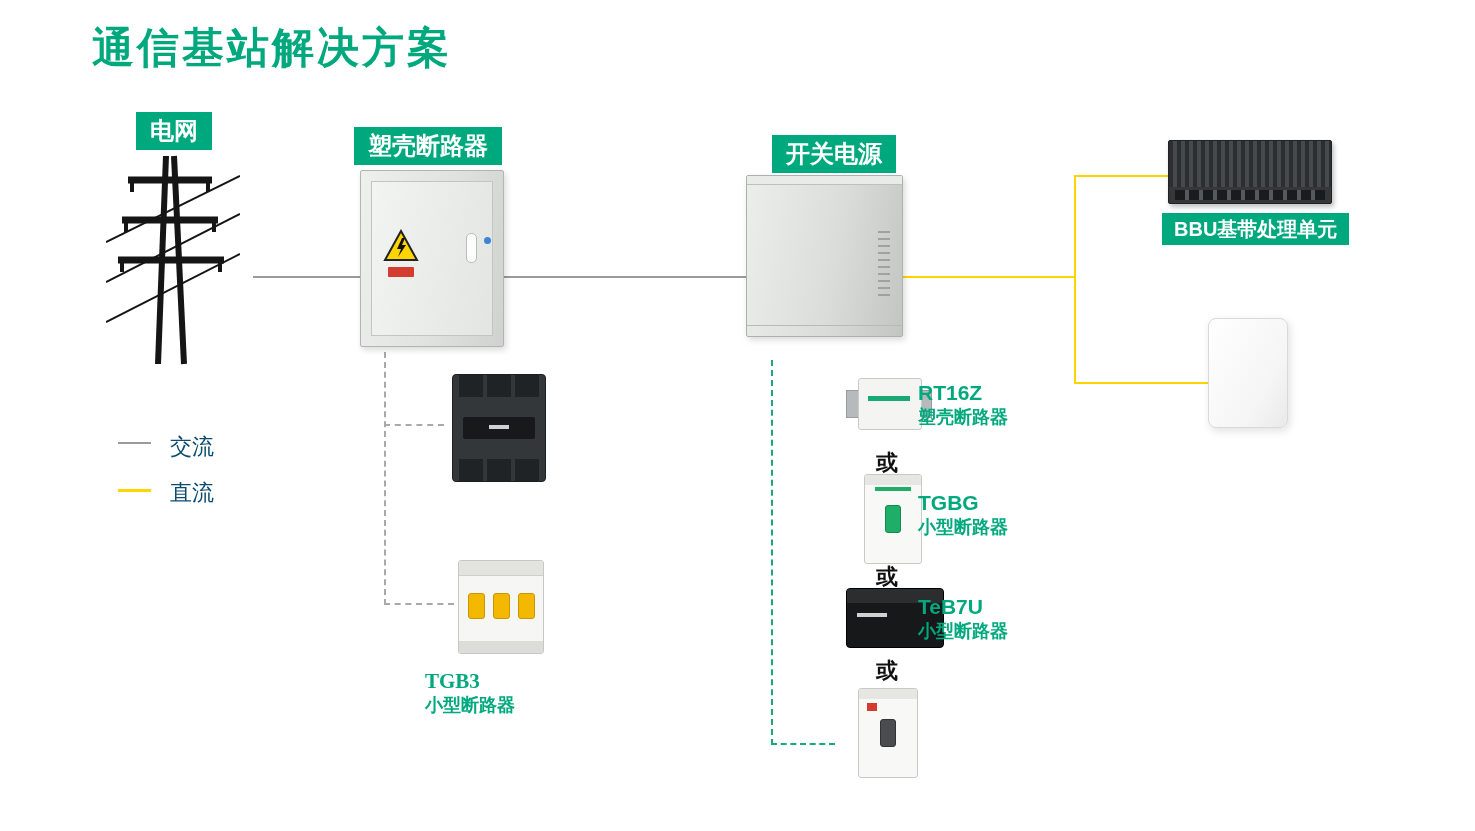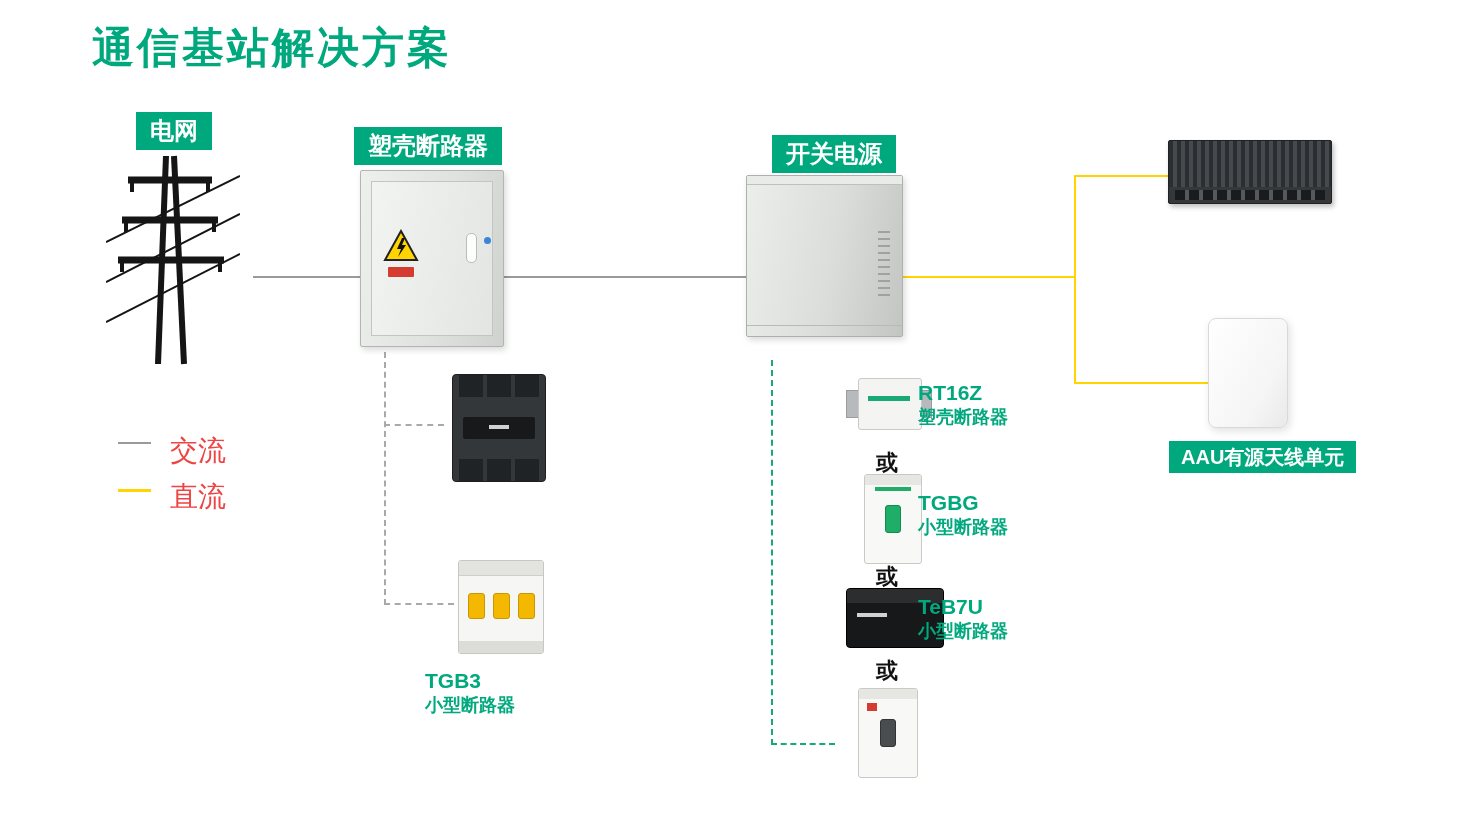--- a/index.html
+++ b/index.html
@@ -19,21 +19,21 @@
   .chip.med{font-size:20px;padding:6px 12px;}
   
   .hline{height:2px;background:#9a9a9a;z-index:0;}
   .hline.dc, .vline.dc{background:#FFD400;}
   .vline{width:2px;background:#9a9a9a;z-index:0;}
   .dash-v{border-left:2px dashed #a9a9a9;width:0;z-index:0;}
   .dash-h{border-top:2px dashed #a9a9a9;height:0;z-index:0;}
   .dash-v.green{border-left-color:#17A87B;}
   .dash-h.green{border-top-color:#17A87B;}
   
-  .legend-text{font-size:28px;color:#ef4444;}
+  .legend-text{font-size:22px;color:#0c4a6e;}
   
   .plabel{width:150px;z-index:2;}
   .pname{font-size:21px;font-weight:800;color:#00A87E;line-height:1.25;}
   .pdesc{font-size:18px;font-weight:700;color:#00A87E;line-height:1.3;}
   .or{width:34px;text-align:center;font-size:22px;font-weight:700;color:#111;z-index:2;}
   
   .img{z-index:1;}
   .acbox{
     width:142px;height:175px;background:linear-gradient(100deg,#eef0ee 0%,#dfe2df 55%,#cfd2cf 100%);
     border:1px solid #b2b5b2;border-radius:2px;box-shadow:2px 3px 6px rgba(0,0,0,.15);
@@ -125,21 +125,21 @@
   <div class="abs dash-v" style="left:384px;top:352px;height:253px;"></div>
   <div class="abs dash-h" style="left:384px;top:424px;width:60px;"></div>
   <div class="abs dash-h" style="left:384px;top:603px;width:70px;"></div>
 
   <div class="abs dash-v green" style="left:771px;top:360px;height:385px;"></div>
   <div class="abs dash-h green" style="left:771px;top:743px;width:64px;"></div>
 
   <div class="abs chip big" style="left:136px;top:112px;">电网</div>
   <div class="abs chip big" style="left:354px;top:127px;">塑壳断路器</div>
   <div class="abs chip big" style="left:764px;top:135px;margin-left:8px;">开关电源</div>
-  <div class="abs chip med" style="left:1169px;top:441px;">AAU有源天线单元</div>
+  <div class="abs chip med" style="left:1162px;top:213px;">BBU基带处理单元</div>
 
   <svg class="abs img" style="left:106px;top:150px;" width="134" height="222" viewBox="0 0 134 222">
     <line x1="60" y1="6" x2="52" y2="214" stroke="#151515" stroke-width="6"></line>
     <line x1="68" y1="6" x2="78" y2="214" stroke="#151515" stroke-width="6"></line>
     <line x1="22" y1="30" x2="106" y2="30" stroke="#151515" stroke-width="7"></line>
     <line x1="16" y1="70" x2="112" y2="70" stroke="#151515" stroke-width="7"></line>
     <line x1="12" y1="110" x2="118" y2="110" stroke="#151515" stroke-width="7"></line>
     <line x1="26" y1="30" x2="26" y2="42" stroke="#151515" stroke-width="4"></line>
     <line x1="102" y1="30" x2="102" y2="42" stroke="#151515" stroke-width="4"></line>
     <line x1="20" y1="70" x2="20" y2="82" stroke="#151515" stroke-width="4"></line>
@@ -193,21 +193,21 @@
     <div class="mark"></div>
   </div>
 
   <div class="abs img tgb3" style="left:458px;top:560px;">
     <div class="cap"></div>
     <div class="tog" style="left:9px;"></div>
     <div class="tog" style="left:34px;"></div>
     <div class="tog" style="left:59px;"></div>
     <div class="base"></div>
   </div>
-  <div class="abs plabel" style="left:425px;top:668px;">
+  <div class="abs plabel" style="left:425px;top:668px;font-family:Liberation Serif, serif;">
     <div class="pname">TGB3</div>
     <div class="pdesc">小型断路器</div>
   </div>
 
   <div class="abs img fuse" style="left:846px;top:374px;">
     <div class="blade" style="left:0;"></div>
     <div class="blade" style="right:0;"></div>
     <div class="body"></div>
     <div class="lbl"></div>
   </div>

